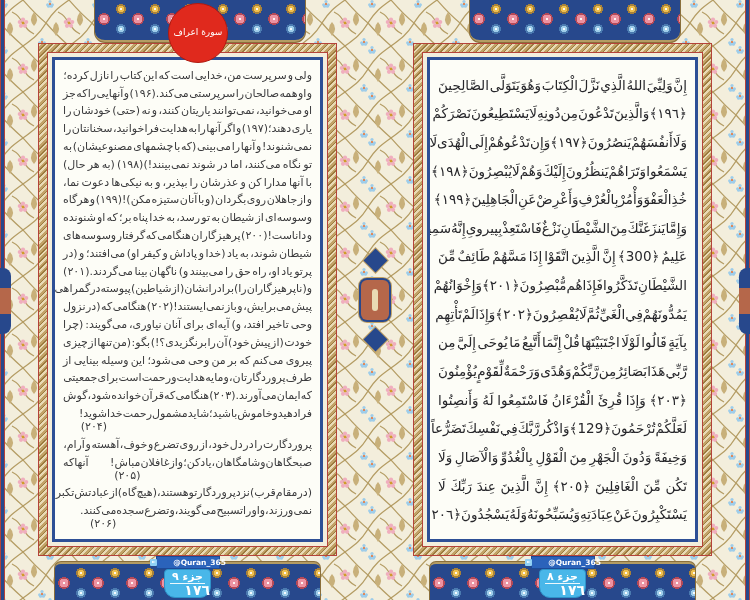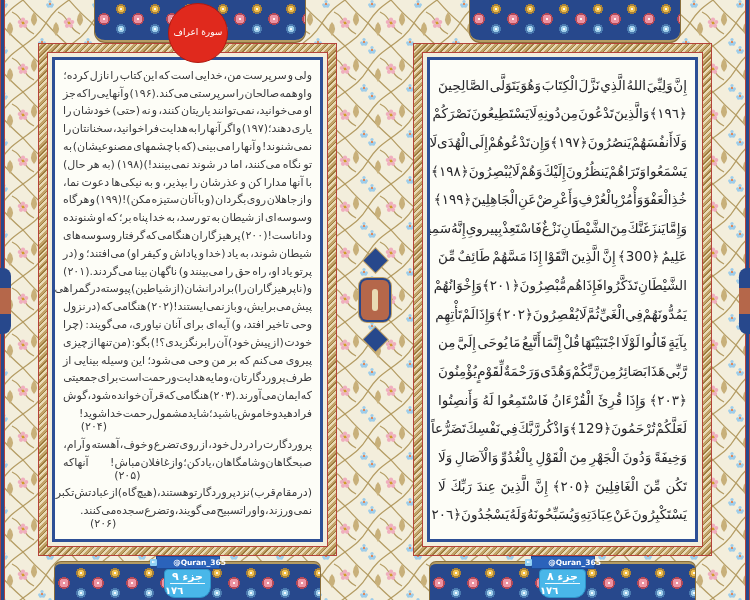--- a/index.html
+++ b/index.html
@@ -52,21 +52,21 @@
     background:#2b63bb;border:1px solid #1d4a96;box-sizing:border-box;
     display:flex;align-items:center;justify-content:center;gap:16px;
     color:#fff;font-size:7.5px;font-weight:bold;direction:ltr;}
   .tg{width:7px;height:7px;background:#8fd0f5;border-radius:1px;position:relative;flex:0 0 auto;}
   .tg::after{content:"";position:absolute;left:1.5px;top:2px;border-left:4px solid #fff;border-top:1.5px solid transparent;border-bottom:1.5px solid transparent;}
   .footer-badge{position:absolute;left:164px;top:569px;width:47px;height:29px;z-index:5;
     background:#49b7e9;border:1px solid #2e93c9;box-sizing:border-box;border-radius:4px 4px 11px 11px;
     display:flex;flex-direction:column;justify-content:space-between;}
   .footer-badge .juz{font-size:11px;color:#fff;font-weight:bold;text-align:center;line-height:13px;direction:rtl;}
   .footer-badge .divider{height:1px;background:rgba(255,255,255,.9);margin:0 5px;}
-  .footer-badge .pagenum{font-size:10px;color:#fff;font-weight:bold;text-align:left;line-height:13px;direction:rtl;}
+  .footer-badge .pagenum{font-size:14px;color:#fff;font-weight:bold;text-align:right;line-height:13px;direction:rtl;}
 
   
   .spine-medallion{position:absolute;left:352px;top:252px;width:46px;height:96px;z-index:2;
     display:flex;flex-direction:column;align-items:center;justify-content:space-between;}
   .med-diamond{width:17px;height:17px;background:#27488c;transform:rotate(45deg);box-shadow:0 0 0 1px #c2a368;}
   .med-core{width:28px;height:40px;background:#b5674a;border-radius:6px;box-shadow:0 0 0 2px #27488c, 0 0 0 3px #c2a368;
     display:flex;align-items:center;justify-content:center;}
   .med-core::after{content:"";width:6px;height:22px;background:#e9dab4;border-radius:3px;}
 </style>
 </head>

